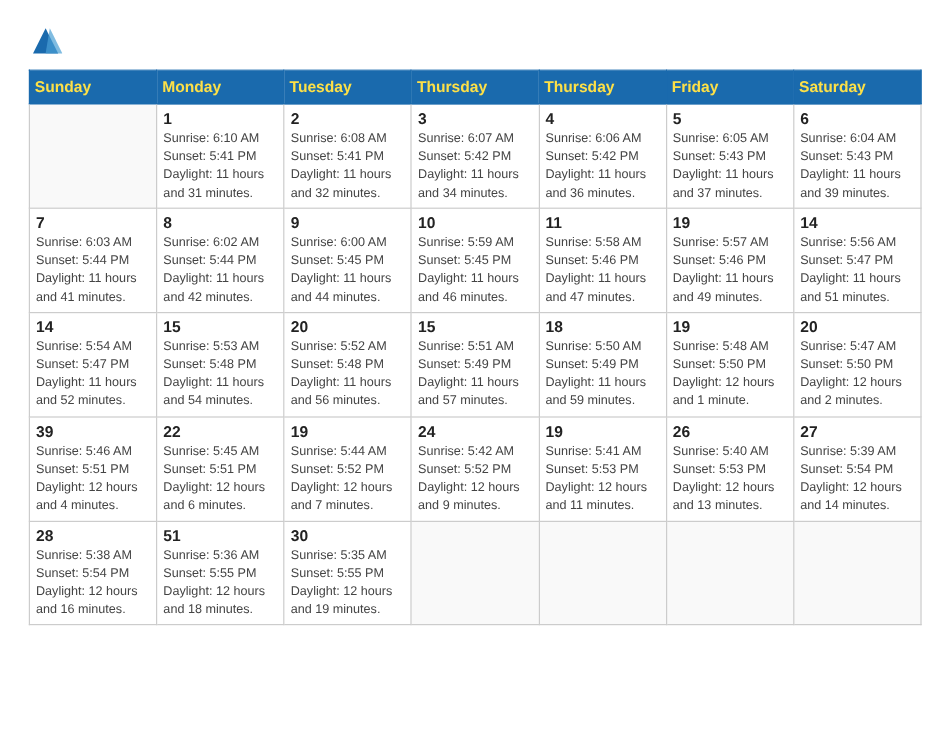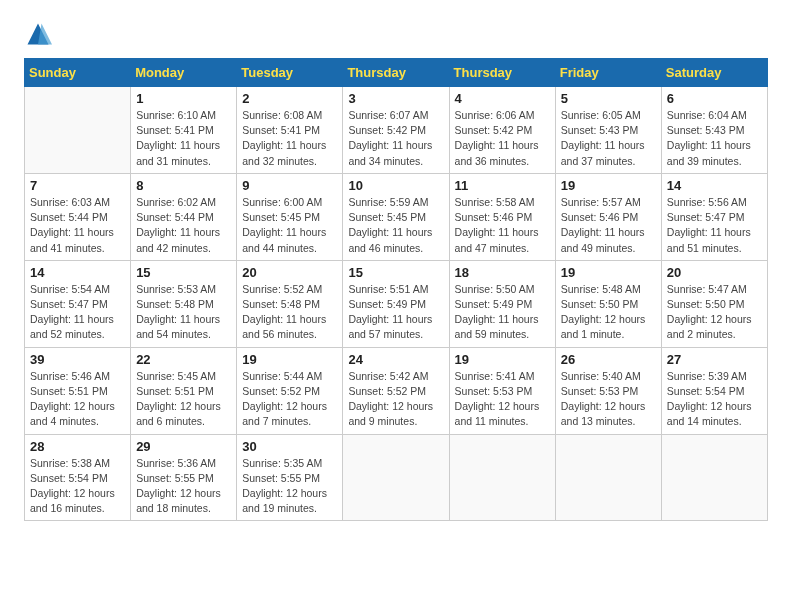--- a/index.html
+++ b/index.html
@@ -236,21 +236,21 @@
             <span class="day-num">27</span>
             <div class="day-info">Sunrise: 5:39 AM<br>Sunset: 5:54 PM<br>Daylight: 12 hours<br>and 14 minutes.</div>
           </td>
         </tr>
         <tr class="week-row">
           <td>
             <span class="day-num">28</span>
             <div class="day-info">Sunrise: 5:38 AM<br>Sunset: 5:54 PM<br>Daylight: 12 hours<br>and 16 minutes.</div>
           </td>
           <td>
-            <span class="day-num">29</span>
+            <span class="day-num">51</span>
             <div class="day-info">Sunrise: 5:36 AM<br>Sunset: 5:55 PM<br>Daylight: 12 hours<br>and 18 minutes.</div>
           </td>
           <td>
             <span class="day-num">30</span>
             <div class="day-info">Sunrise: 5:35 AM<br>Sunset: 5:55 PM<br>Daylight: 12 hours<br>and 19 minutes.</div>
           </td>
           <td class="empty"></td>
           <td class="empty"></td>
           <td class="empty"></td>
           <td class="empty"></td>

